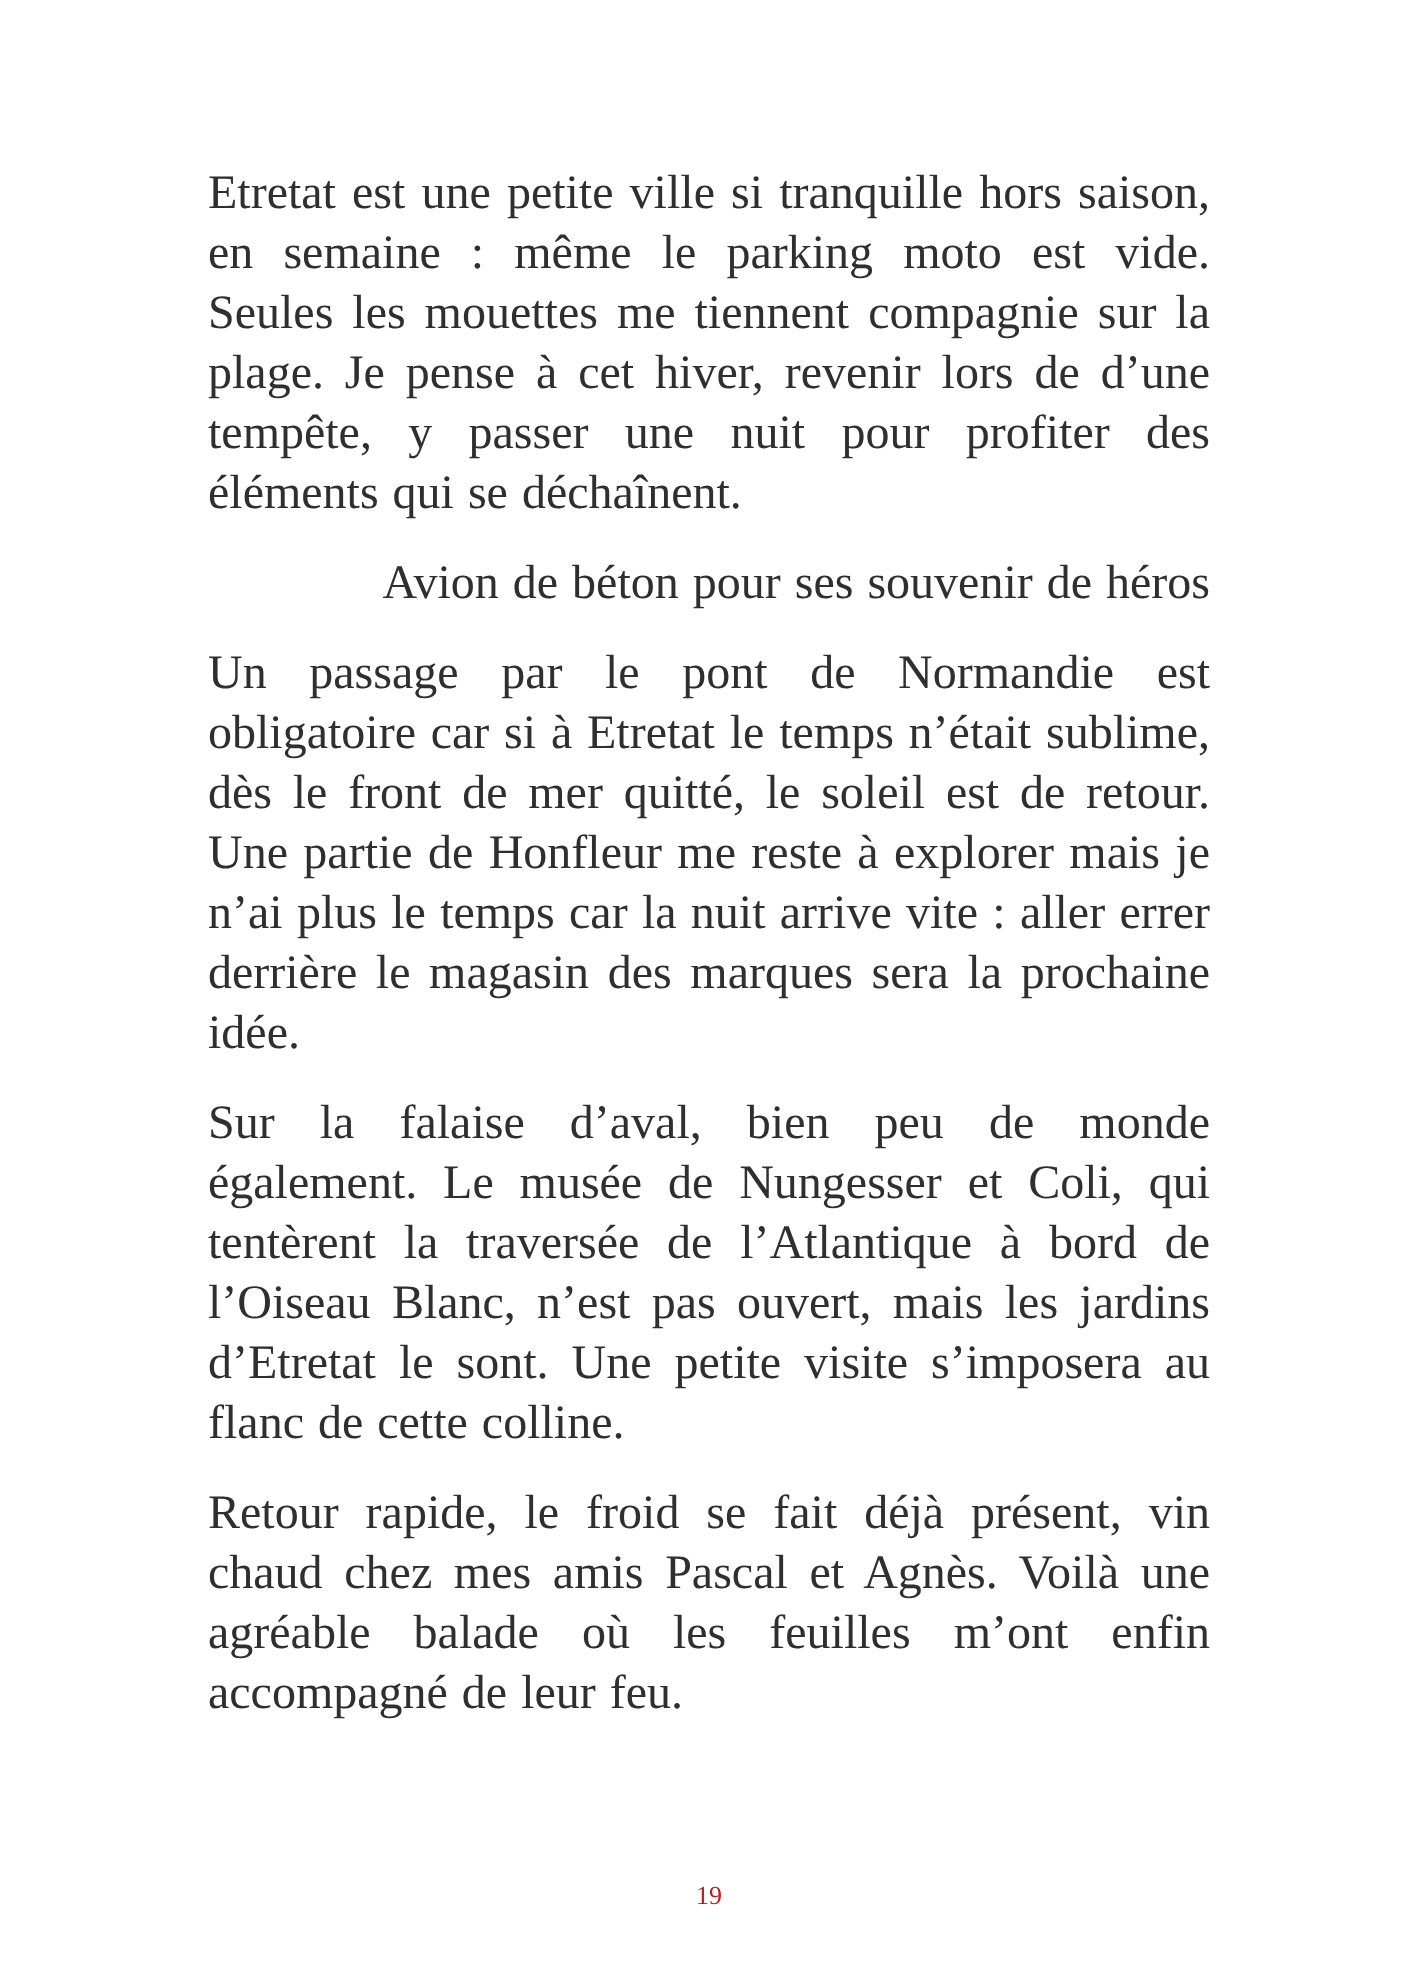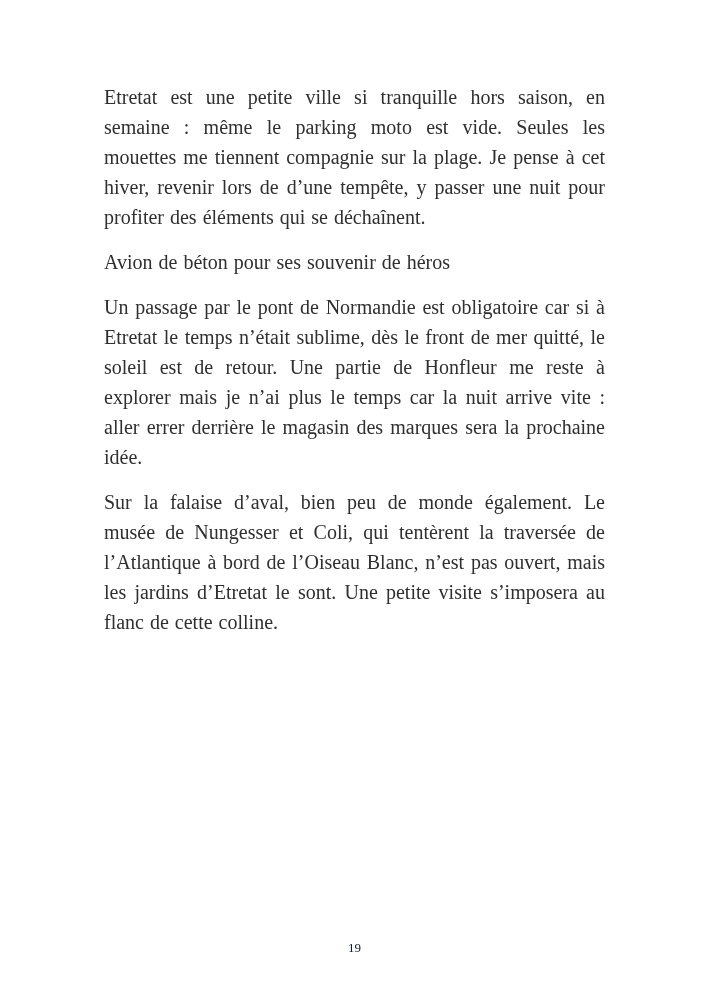--- a/index.html
+++ b/index.html
@@ -16,44 +16,45 @@
       color: #2f2f2f;
       overflow: hidden;
     }
     .content {
       position: absolute;
       left: 104px;
       top: 82px;
       width: 501px;
     }
     .para {
-      font-size: 20px;
+      font-size: 24px;
       line-height: 30px;
       text-align: justify;
       margin: 0 0 15px 0;
       word-spacing: 1px;
     }
     .para.single-line {
-      text-align: left;
+      text-align: right;
     }
     .page-number {
       position: absolute;
       bottom: 36px;
       left: 0;
       width: 100%;
       text-align: center;
       font-size: 13px;
-      color: #0f172a;
+      color: #b91c1c;
       font-family: "Liberation Serif", serif;
     }
   </style>
 </head>
 <body>
 
 <div class="page">
   <div class="content">
     <p class="para">Etretat est une petite ville si tranquille hors saison, en semaine : même le parking moto est vide. Seules les mouettes me tiennent compagnie sur la plage. Je pense à cet hiver, revenir lors de d’une tempête, y passer une nuit pour profiter des éléments qui se déchaînent.</p>
     <p class="para single-line">Avion de béton pour ses souvenir de héros</p>
     <p class="para">Un passage par le pont de Normandie est obligatoire car si à Etretat le temps n’était sublime, dès le front de mer quitté, le soleil est de retour. Une partie de Honfleur me reste à explorer mais je n’ai plus le temps car la nuit arrive vite : aller errer derrière le magasin des marques sera la prochaine idée.</p>
     <p class="para">Sur la falaise d’aval, bien peu de monde également. Le musée de Nungesser et Coli, qui tentèrent la traversée de l’Atlantique à bord de l’Oiseau Blanc, n’est pas ouvert, mais les jardins d’Etretat le sont. Une petite visite s’imposera au flanc de cette colline.</p>
+    <p class="para">Retour rapide, le froid se fait déjà présent, vin chaud chez mes amis Pascal et Agnès. Voilà une agréable balade où les feuilles m’ont enfin accompagné de leur feu.</p>
   </div>
   <div class="page-number">19</div>
 </div>
 
 </body></html>

